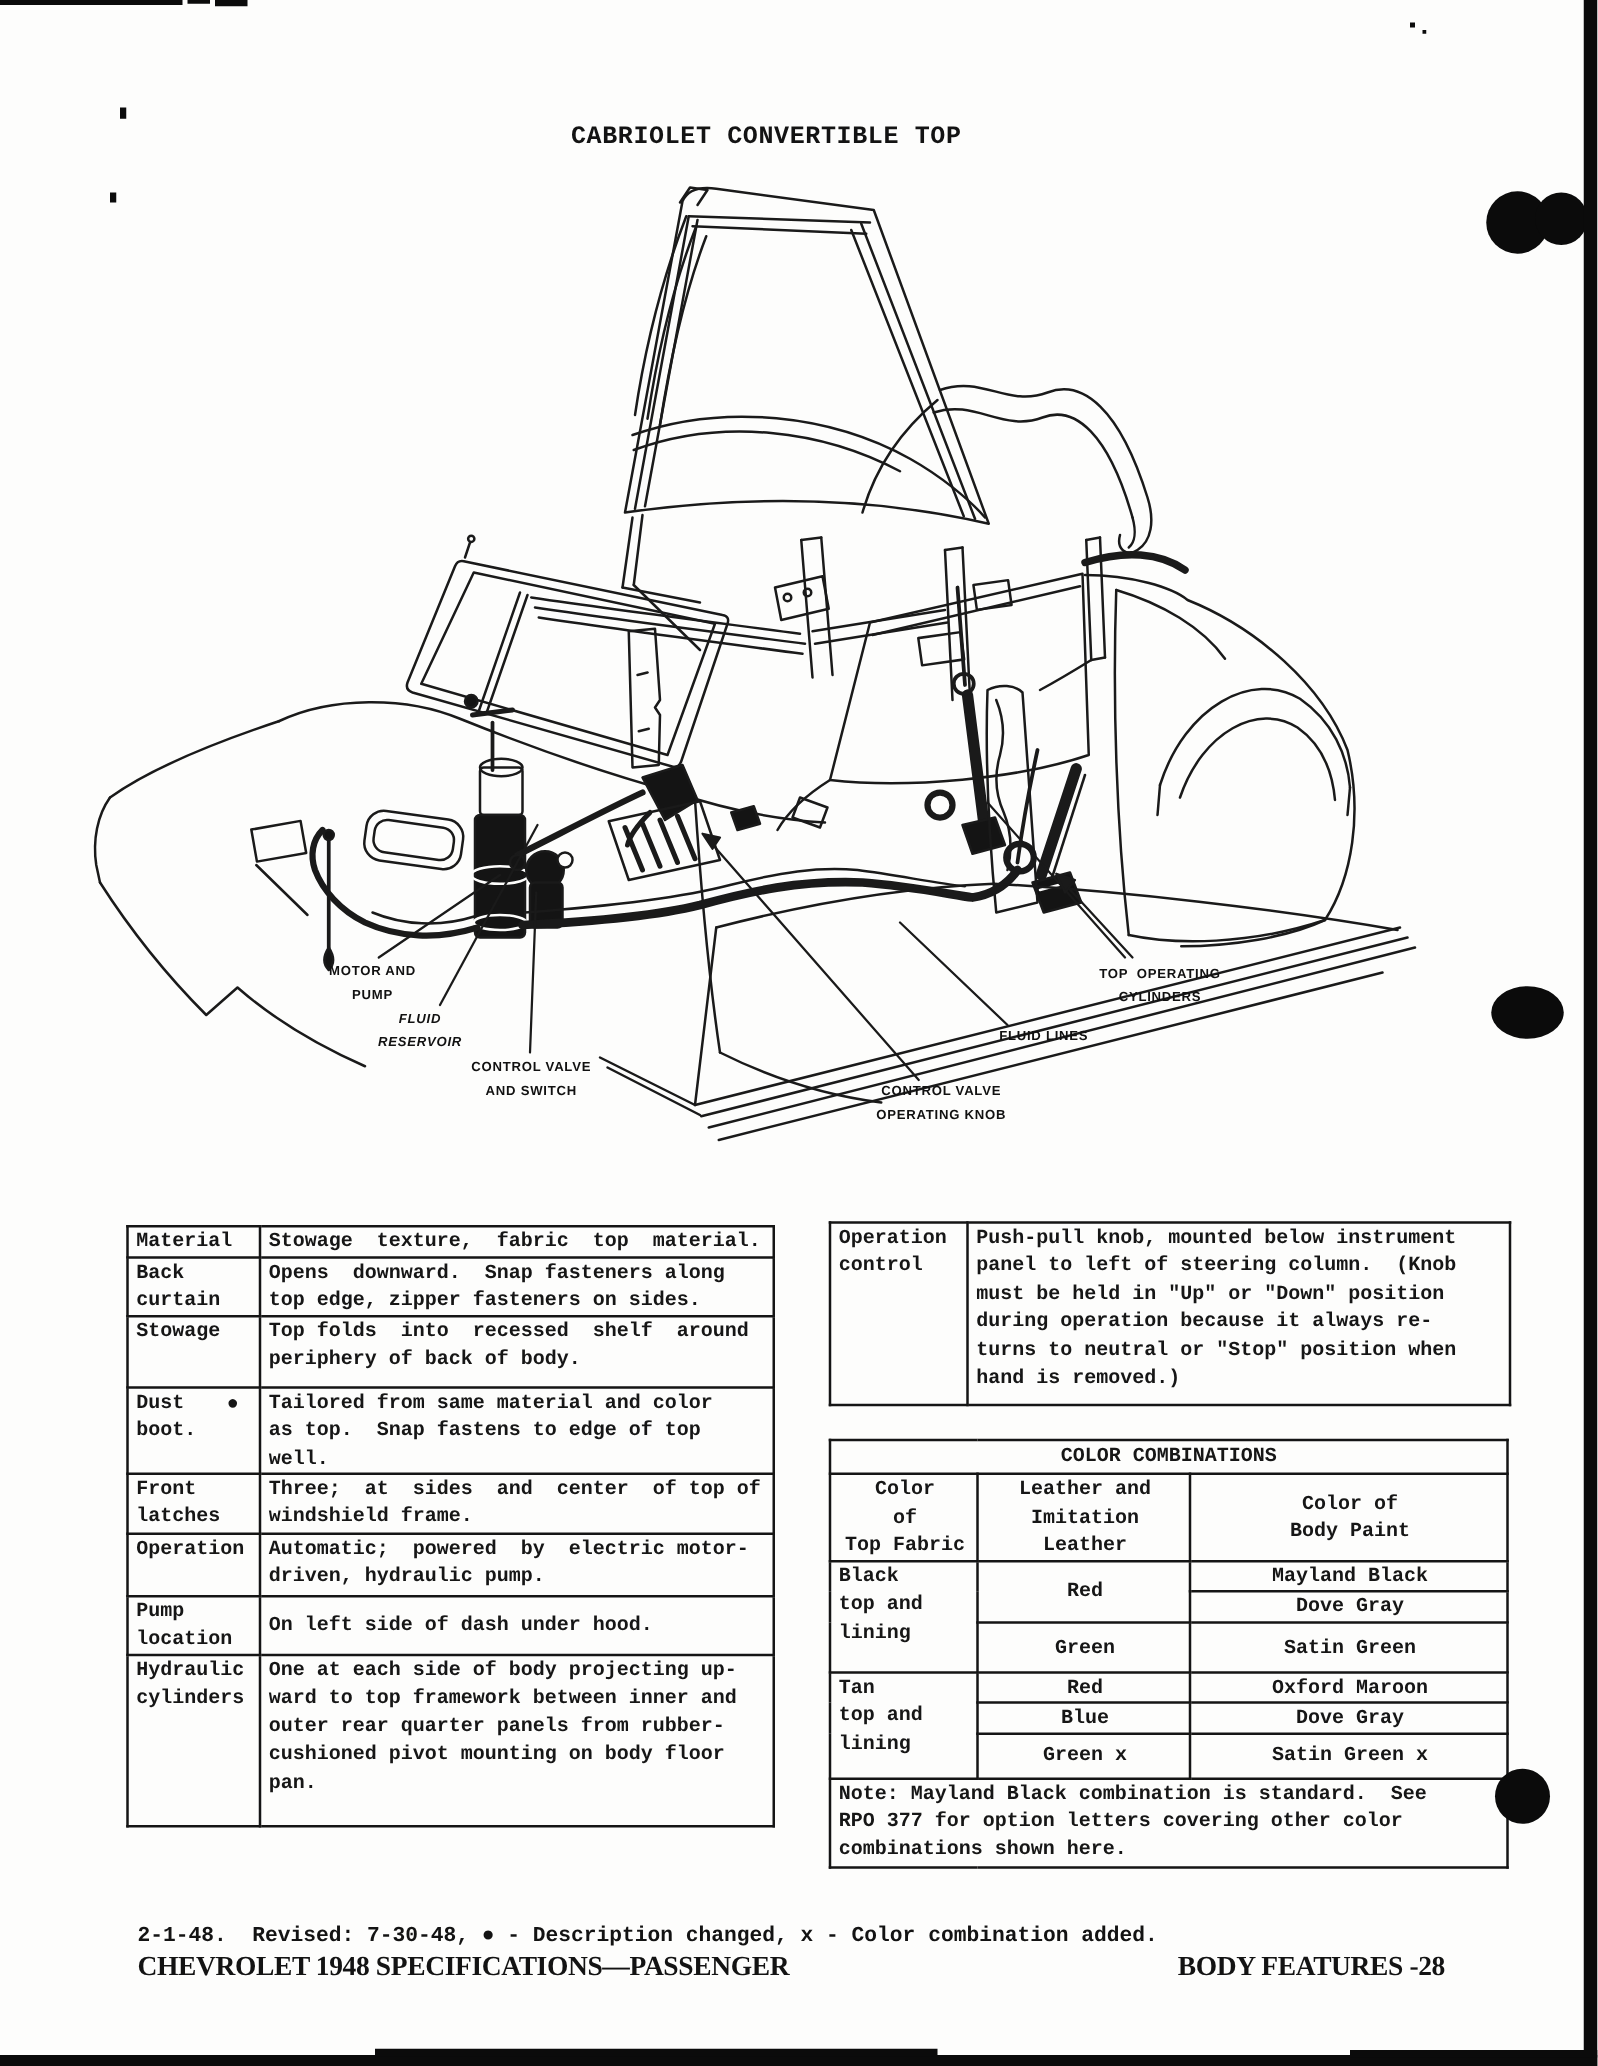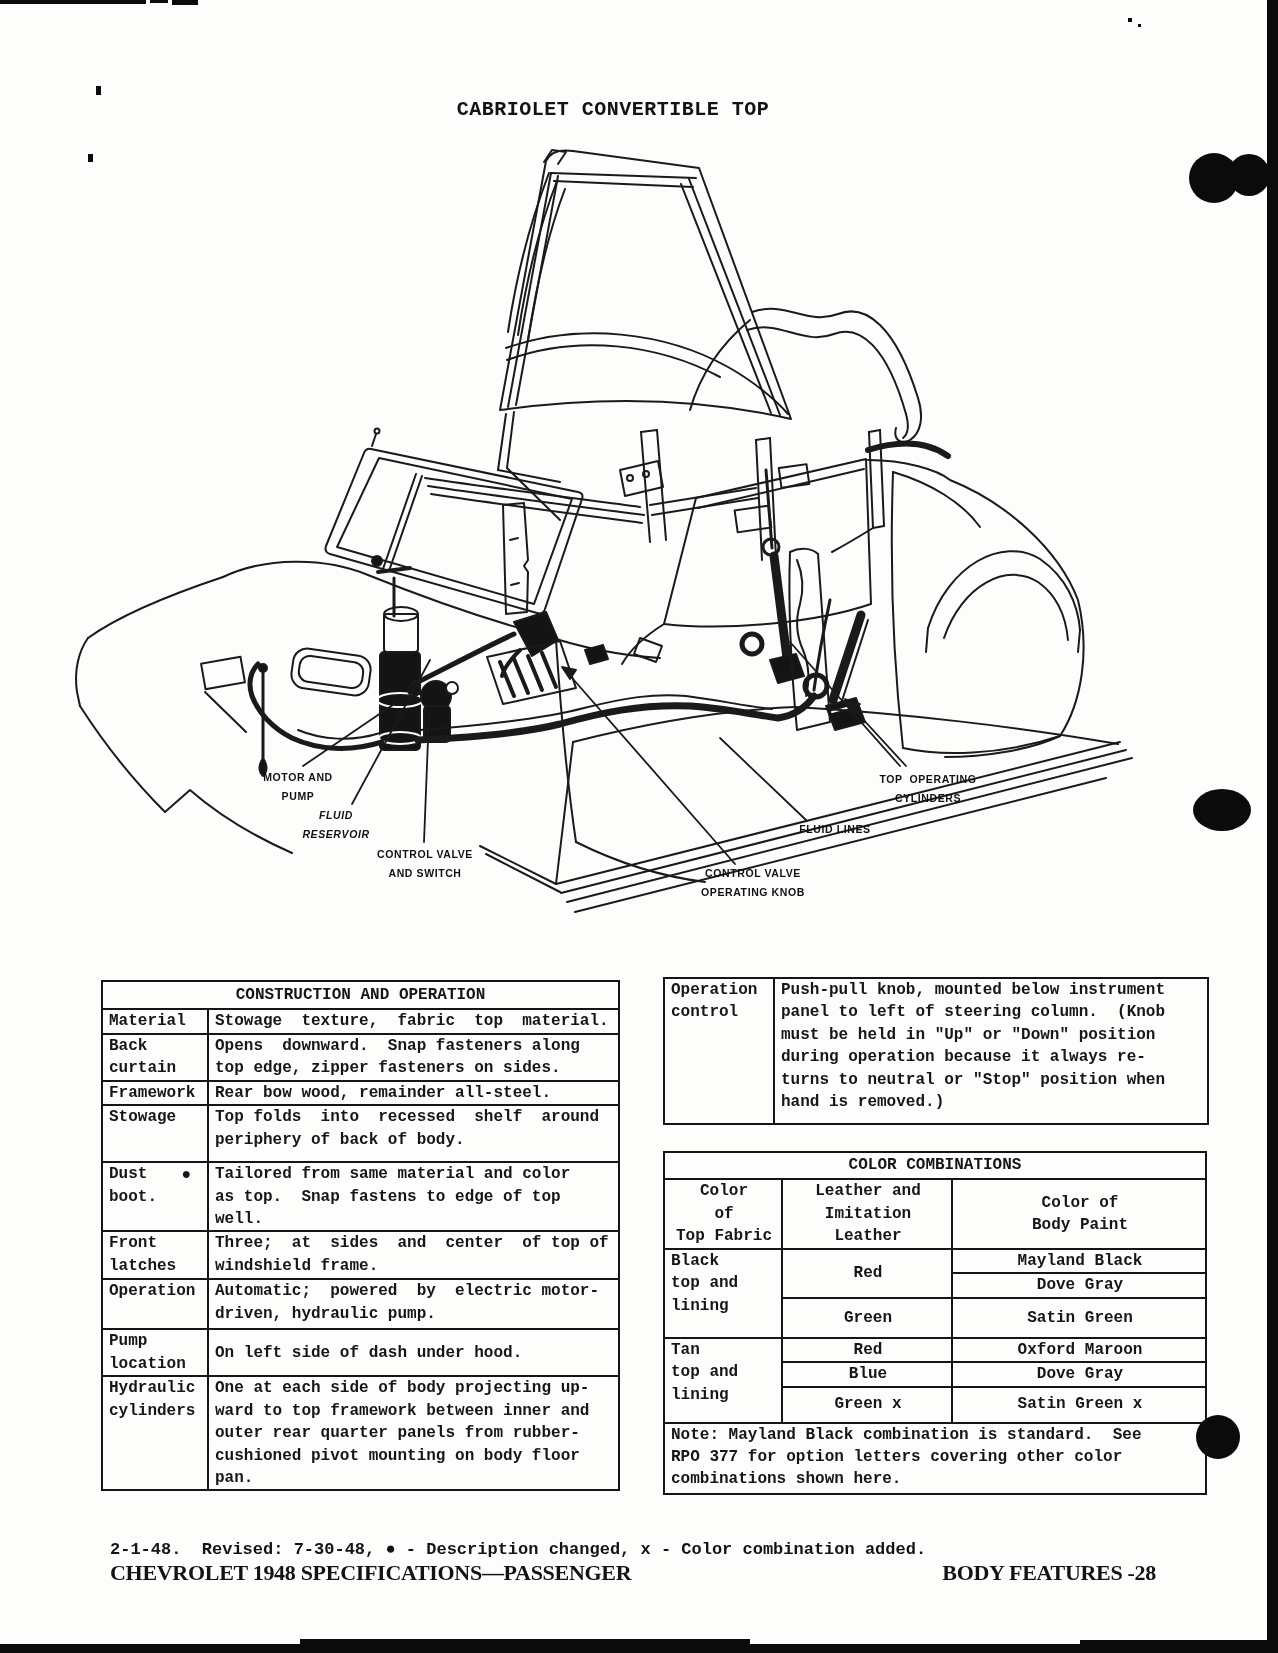--- a/index.html
+++ b/index.html
@@ -226,37 +226,30 @@
 <div class="dlabel" style="left:835px;top:820px;">FLUID LINES</div>
 <div class="dlabel" style="left:753px;top:864px;">CONTROL VALVE
 OPERATING KNOB</div>
 
 <table id="construction-table">
   <colgroup>
       <col style="width:106px">
       <col>
     </colgroup>
   <tbody>
-      <tr style="height:28px">
-        <td colspan="2" class="hdr">CONSTRUCTION AND OPERATION</td>
-      </tr>
   <tr style="height:25px">
     <td>Material</td>
     <td>Stowage  texture,  fabric  top  material.</td>
       </tr>
   <tr style="height:44px">
     <td>Back
 curtain</td>
     <td>Opens  downward.  Snap fasteners along
 top edge, zipper fasteners on sides.</td>
       </tr>
-  <tr style="height:23px">
-    <td>Framework</td>
-    <td>Rear bow wood, remainder all-steel.</td>
-      </tr>
   <tr style="height:57px">
     <td>Stowage</td>
     <td>Top folds  into  recessed  shelf  around
 periphery of back of body.</td>
       </tr>
   <tr style="height:45px">
     <td style="position:relative"><span>Dust
 boot.</span><span class="bullet-mark">●</span></td>
     <td>Tailored from same material and color
 as top.  Snap fastens to edge of top well.</td>
@@ -270,21 +263,21 @@
   <tr style="height:50px">
     <td>Operation</td>
     <td>Automatic;  powered  by  electric motor-
 driven, hydraulic pump.</td>
       </tr>
   <tr style="height:47px">
     <td>Pump
 location</td>
     <td class="mid">On left side of dash under hood.</td>
       </tr>
-  <tr style="height:114px">
+  <tr style="height:137px">
     <td>Hydraulic
 cylinders</td>
     <td>One at each side of body projecting up-
 ward to top framework between inner and
 outer rear quarter panels from rubber-
 cushioned pivot mounting on body floor
 pan.</td>
       </tr>
 </tbody>
   </table>

